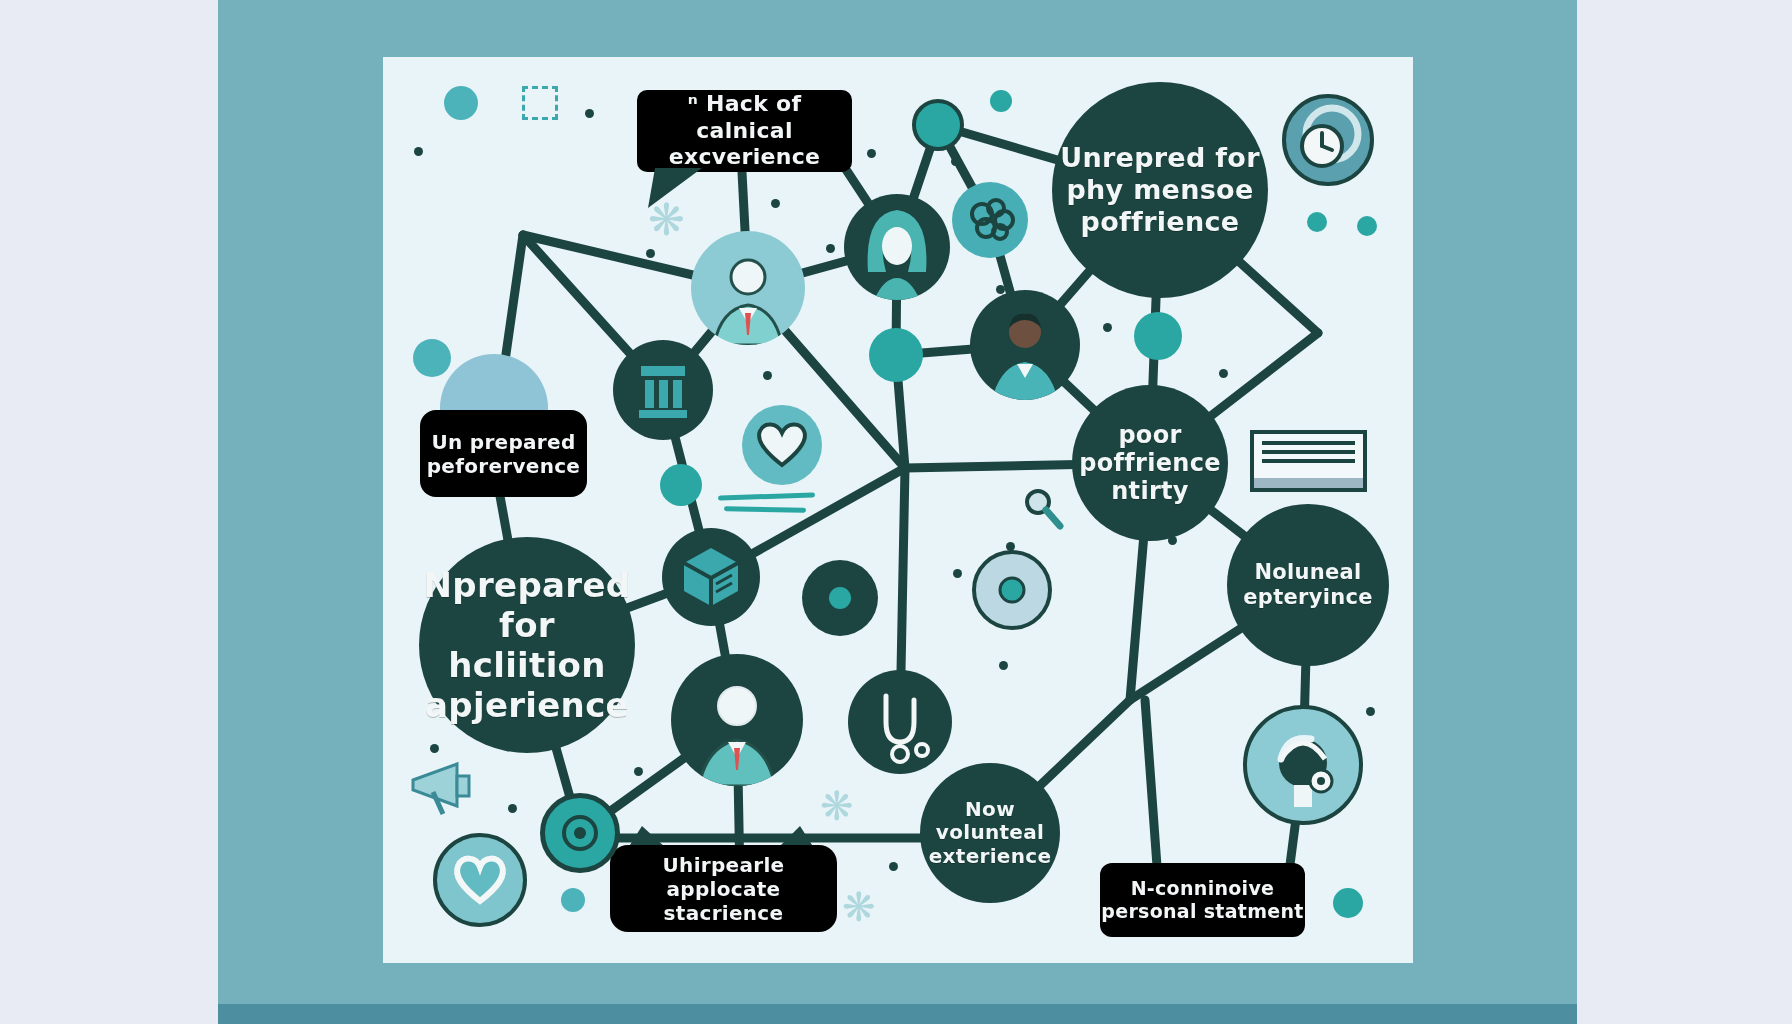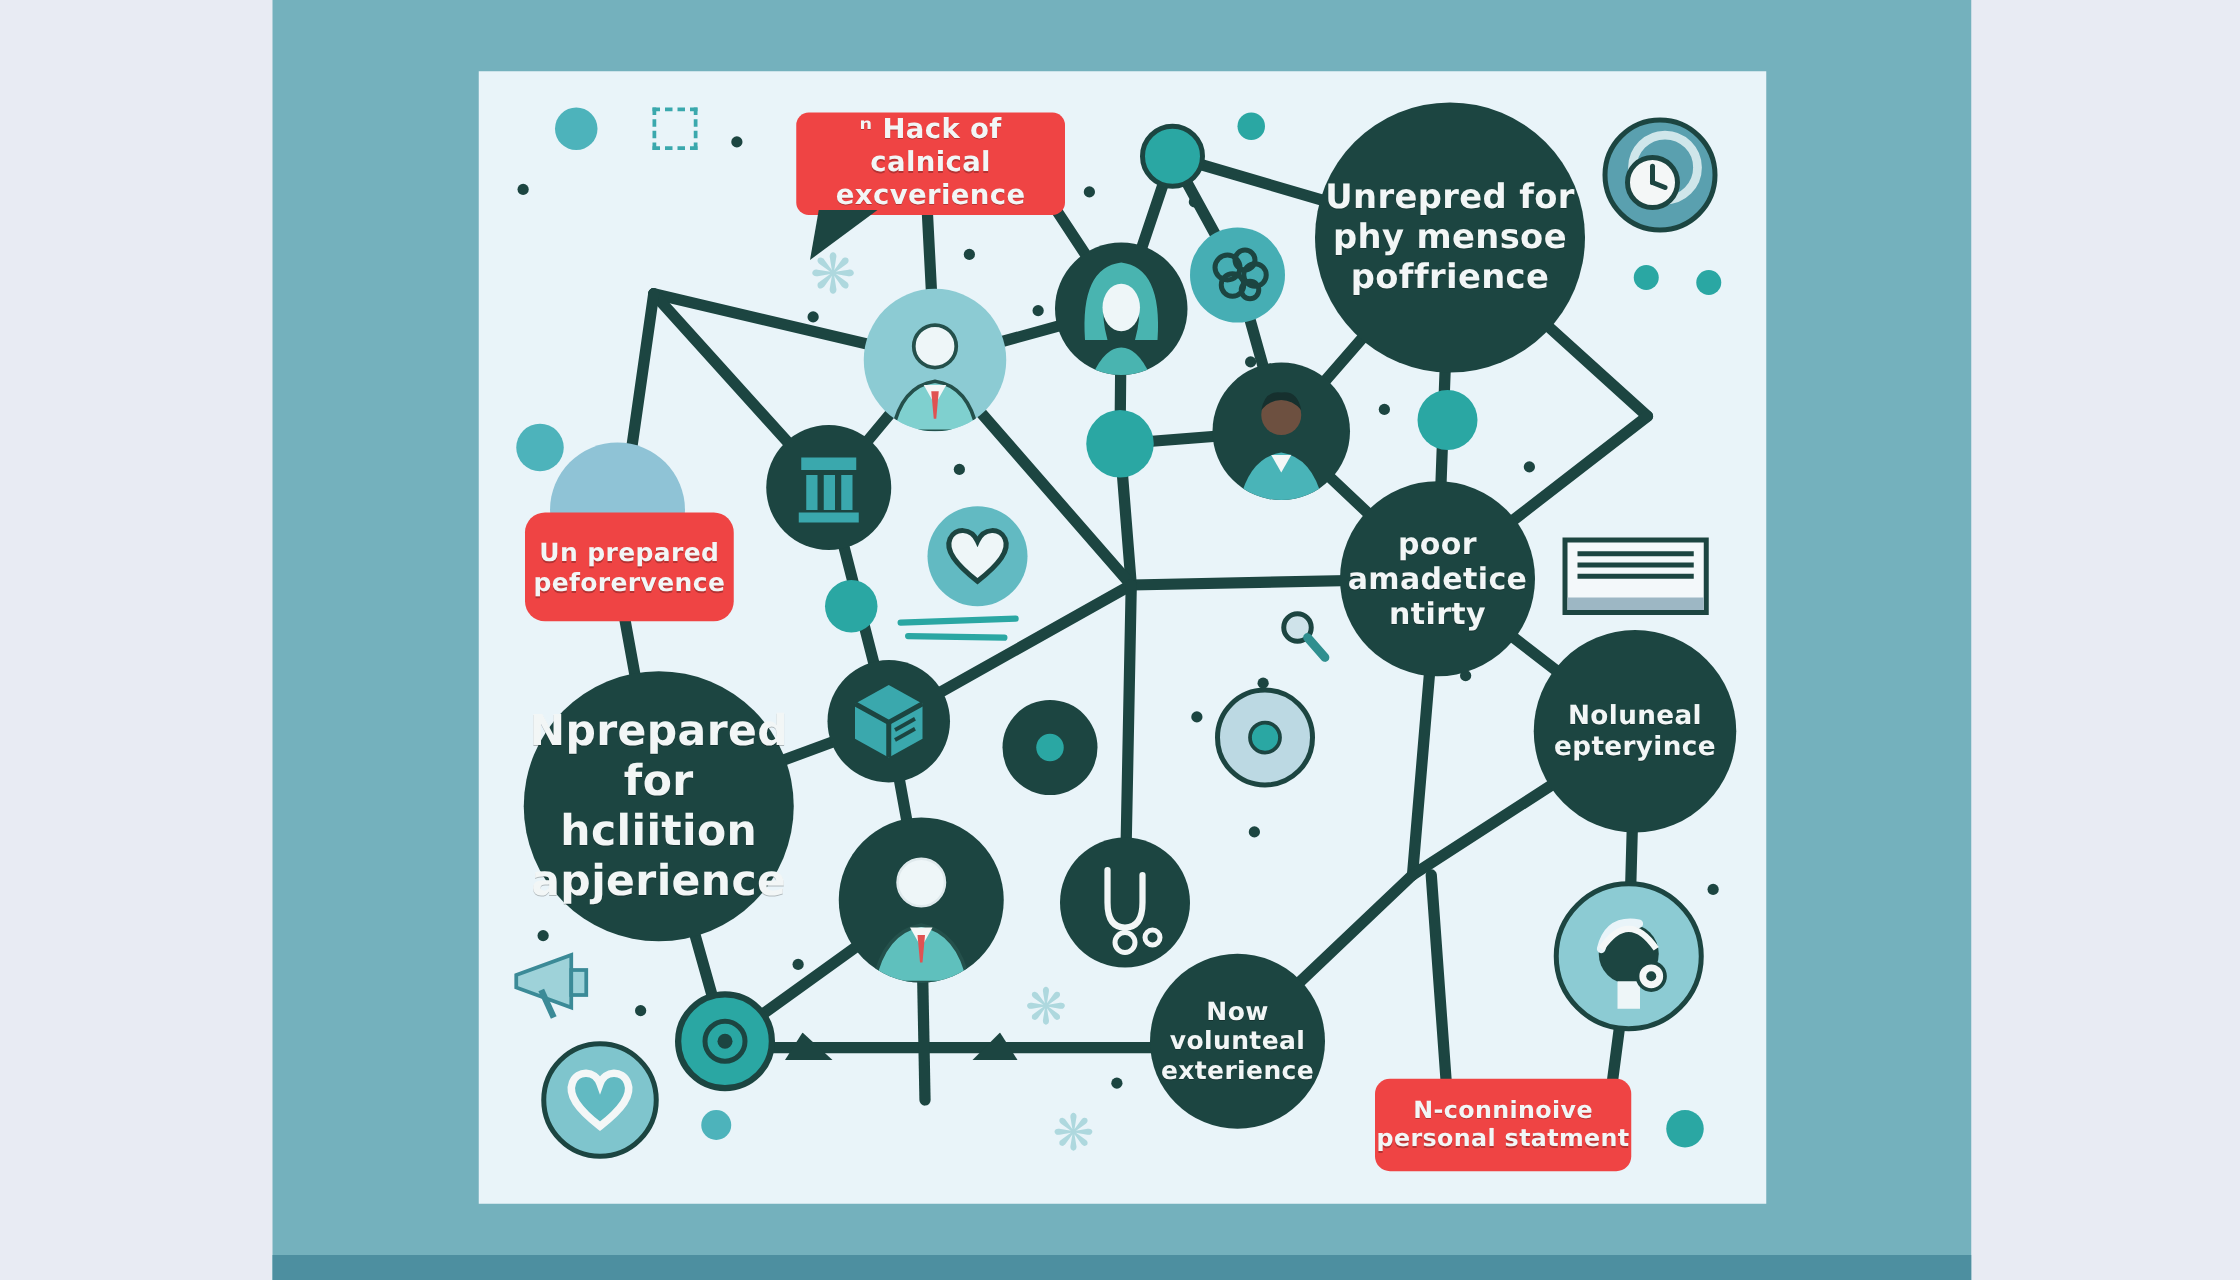--- a/index.html
+++ b/index.html
@@ -7,21 +7,21 @@
        font-family:"DejaVu Sans",sans-serif;}
   .abs{position:absolute;}
   #stage{position:relative;width:1792px;height:1024px;}
   #band{left:218px;top:0;width:1359px;height:1024px;background:#74b1bd;}
   #band-bottom{left:218px;top:1004px;width:1359px;height:20px;background:#4d8fa0;}
   #canvas{left:383px;top:57px;width:1030px;height:906px;background:#e9f4f9;}
   .circle{border-radius:50%;}
   .node{background:#1c4541;color:#f2f6f6;display:flex;align-items:center;justify-content:center;
         text-align:center;white-space:pre-line;font-weight:bold;border-radius:50%;
         line-height:1.18;letter-spacing:.3px;text-shadow:0 1px 0 rgba(0,0,0,.25);}
-  .callout{background:#ef4444;color:#f2f6f6;display:flex;align-items:center;justify-content:center;
+  .callout{background:#000000;color:#f2f6f6;display:flex;align-items:center;justify-content:center;
         text-align:center;white-space:pre-line;font-weight:bold;line-height:1.2;
         letter-spacing:.3px;text-shadow:0 1px 0 rgba(0,0,0,.25);}
   .dotD{background:#1c4541;border-radius:50%;width:9px;height:9px;}
   .dotT{background:#2aa7a3;border-radius:50%;}
   .dotM{background:#4db3bb;border-radius:50%;}
   .gear{color:#aed8de;font-weight:bold;}
   svg{display:block;}
 </style>
 </head>
 <body>
@@ -140,21 +140,21 @@
       <line x1="1303" y1="765" x2="1288" y2="880"></line>
     </g>
   </svg>
 
   <div class="abs circle" style="left:440px;top:354px;width:108px;height:108px;background:#8fc3d6;"></div>
 
   <div class="abs node" style="left:1052px;top:82px;width:216px;height:216px;font-size:27px;">Unrepred for
 phy mensoe
 poffrience</div>
   <div class="abs node" style="left:1072px;top:385px;width:156px;height:156px;font-size:24px;">poor
-amadetice
+poffrience
 ntirty</div>
   <div class="abs node" style="left:419px;top:537px;width:216px;height:216px;font-size:34px;">Nprepared
 for hcliition
 apjerience</div>
   <div class="abs node" style="left:920px;top:763px;width:140px;height:140px;font-size:20px;">Now
 volunteal
 exterience</div>
   <div class="abs node" style="left:1227px;top:504px;width:162px;height:162px;font-size:21px;">Noluneal
 epteryince</div>
 
@@ -164,20 +164,22 @@
     <polygon points="15,0 62,0 8,40" fill="#1c4541"></polygon>
   </svg>
 
   <div class="abs callout" style="left:408px;top:410px;width:167px;height:87px;border-radius:16px;font-size:20px;margin-left:12px;">Un prepared
 peforervence</div>
 
   <svg class="abs" style="left:620px;top:826px;" width="200" height="22" viewBox="0 0 200 22">
     <polygon points="8,22 22,0 46,22" fill="#1c4541"></polygon>
     <polygon points="158,22 180,0 194,22" fill="#1c4541"></polygon>
   </svg>
+  <div class="abs callout" style="left:610px;top:845px;width:227px;height:87px;border-radius:18px;font-size:20px;">Uhirpearle
+applocate stacrience</div>
   <div class="abs callout" style="left:1100px;top:863px;width:205px;height:74px;border-radius:12px;font-size:19px;">N-conninoive
 personal statment</div>
 
   <div class="abs circle" style="left:912px;top:99px;width:52px;height:52px;background:#2aa7a3;border:4px solid #1c4541;box-sizing:border-box;"></div>
   <div class="abs circle" style="left:869px;top:328px;width:54px;height:54px;background:#2aa7a3;"></div>
   <div class="abs circle" style="left:1134px;top:312px;width:48px;height:48px;background:#2aa7a3;"></div>
   <div class="abs circle" style="left:660px;top:464px;width:42px;height:42px;background:#2aa7a3;"></div>
 
   <div class="abs circle" style="left:613px;top:340px;width:100px;height:100px;background:#1c4541;">
     <svg width="100" height="100" viewBox="0 0 100 100">

